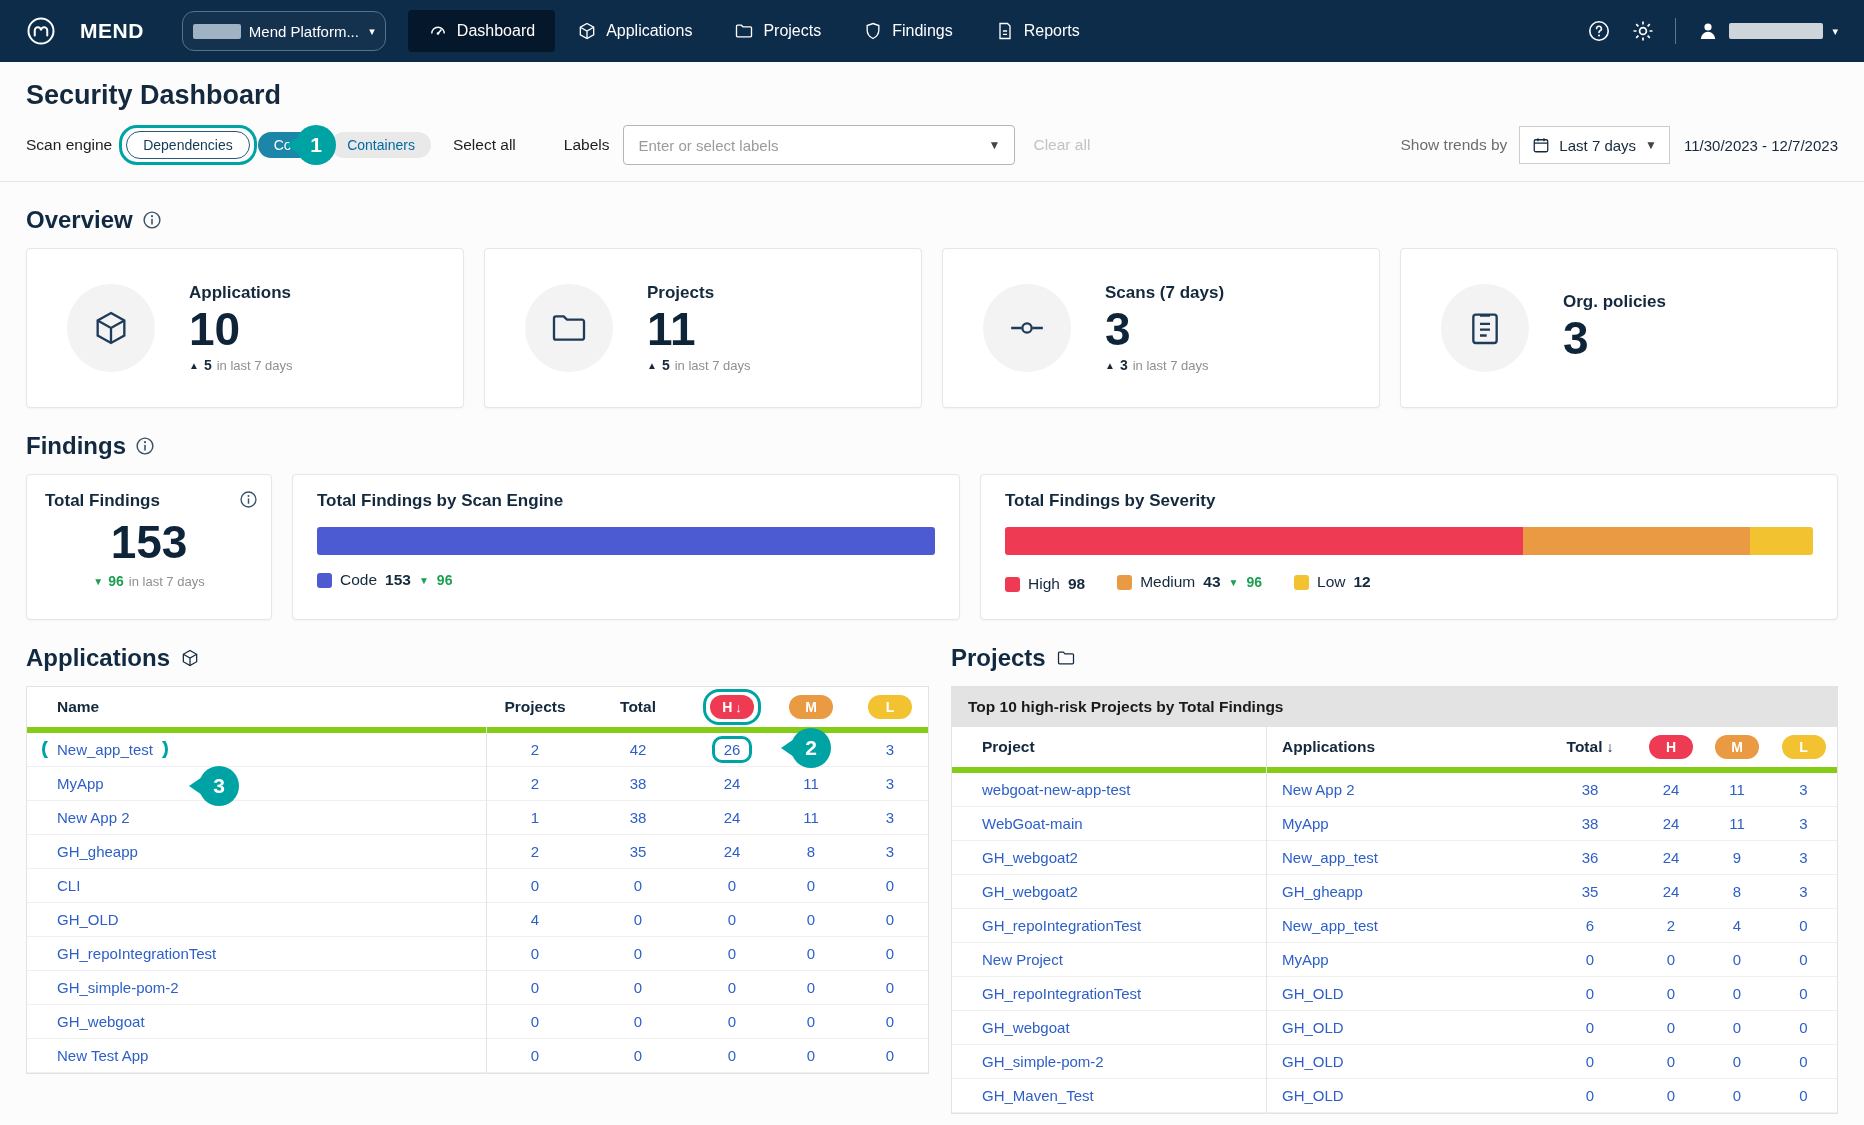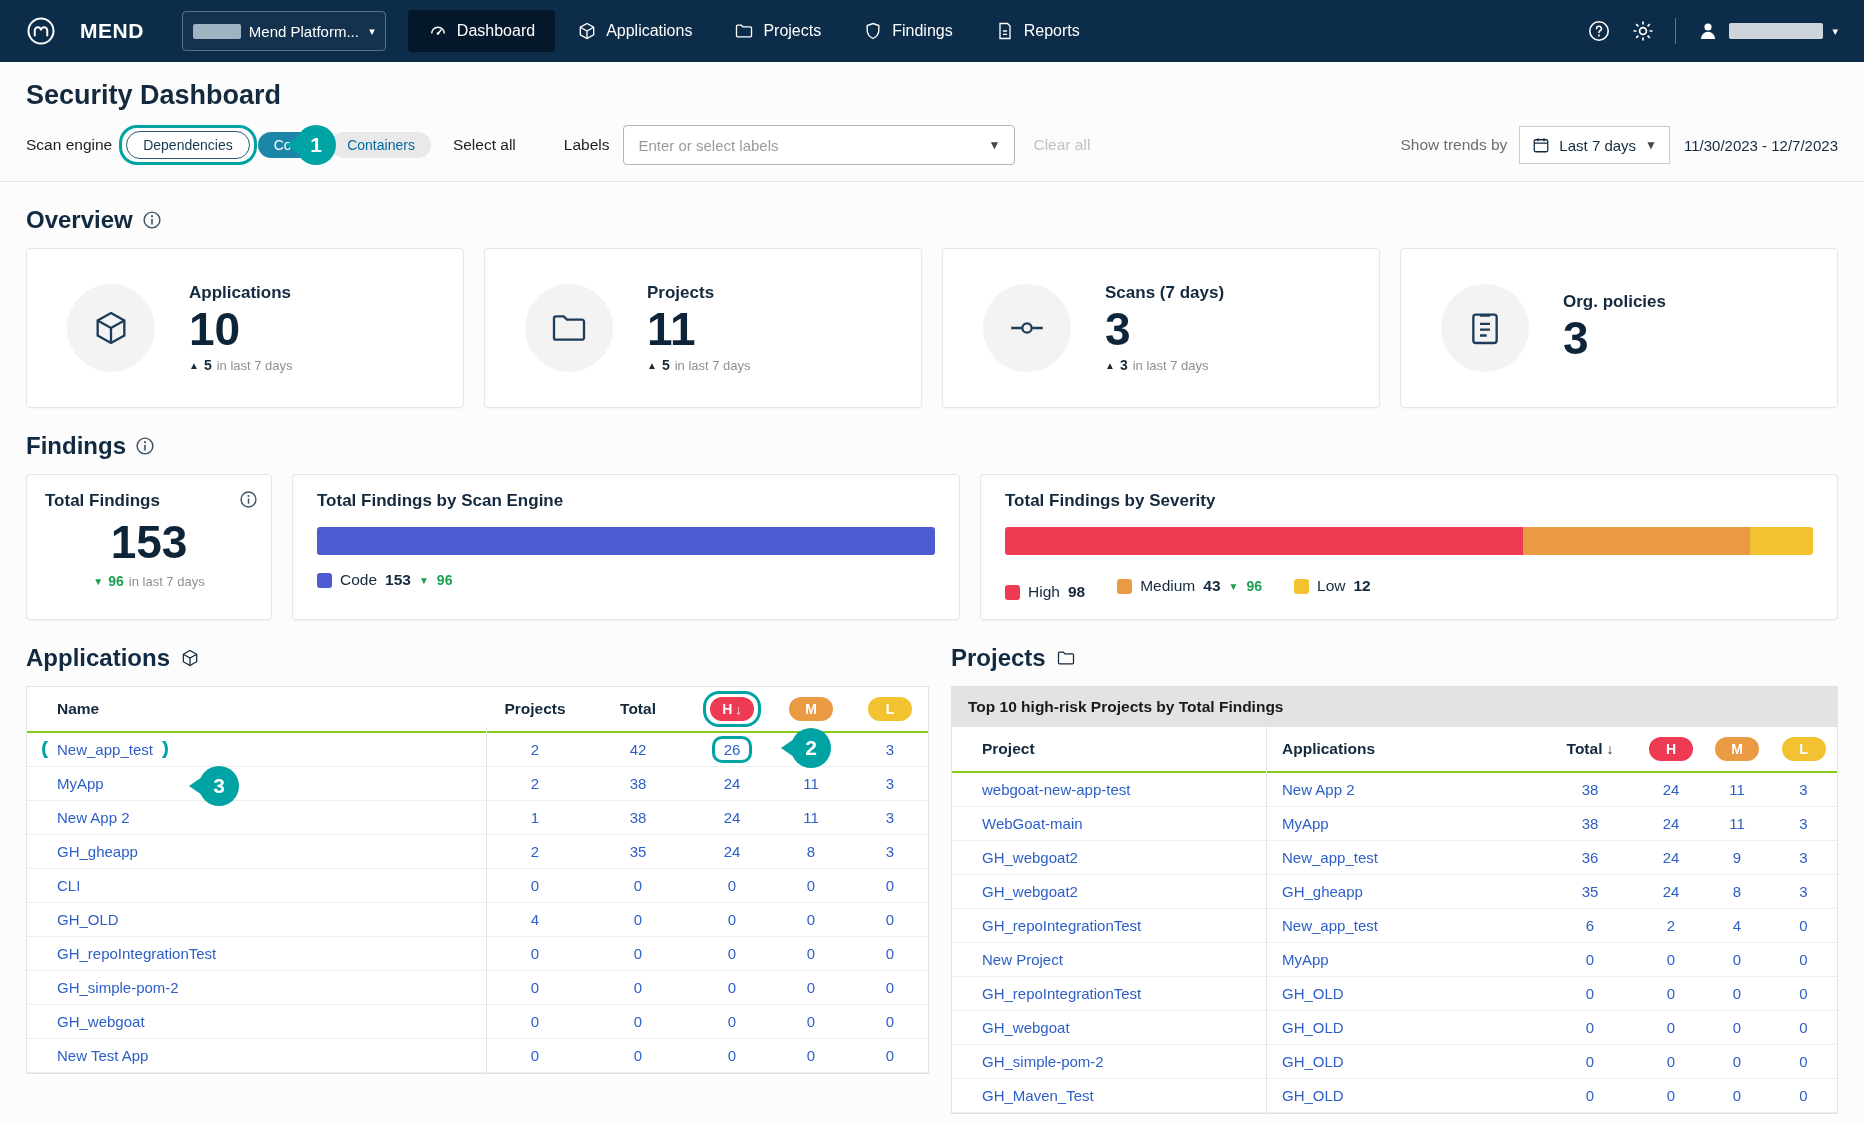--- a/index.html
+++ b/index.html
@@ -10,21 +10,21 @@
   *{margin:0;padding:0;box-sizing:border-box;}
   body{width:1864px;height:1125px;overflow:hidden;background:#fcfcfc;color:var(--ink);
        font-family:"Liberation Sans",sans-serif;}
   a{text-decoration:none;}
   svg{display:block;}
 
   
   .navbar{height:62px;background:var(--navy);display:flex;align-items:center;justify-content:space-between;padding:0 26px;}
   .nav-left{display:flex;align-items:center;}
   .brand{display:flex;align-items:center;gap:24px;color:#fff;font-size:21px;font-weight:700;letter-spacing:.5px;cursor:pointer;}
-  .org-select{margin-left:38px;width:204px;height:40px;border:1px solid #55718c;border-radius:4px;display:flex;align-items:center;gap:8px;padding:12px 10px;color:#fff;font-size:15px;cursor:pointer;background:rgba(255,255,255,0.03);}
+  .org-select{margin-left:38px;width:204px;height:40px;border:1px solid #55718c;border-radius:12px;display:flex;align-items:center;gap:8px;padding:12px 10px;color:#fff;font-size:15px;cursor:pointer;background:rgba(255,255,255,0.03);}
   .redact-org{width:48px;height:15px;background:#9fb3c2;border-radius:2px;flex:none;}
   .org-name{white-space:nowrap;overflow:hidden;}
   .chev{font-size:11px;color:#fff;margin-left:auto;}
   .nav-items{display:flex;align-items:center;margin-left:22px;gap:2px;}
   .nav-item{display:flex;align-items:center;gap:9px;color:#fff;font-size:16px;padding:11px 20px;border-radius:4px;cursor:pointer;white-space:nowrap;}
   .nav-item.active{background:var(--navy-dark);text-align:center;}
   .nav-right{display:flex;align-items:center;gap:20px;color:#fff;}
   .vdiv{width:1px;height:26px;background:rgba(255,255,255,.35);}
   .user{display:flex;align-items:center;gap:9px;cursor:pointer;}
   .redact-user{width:94px;height:16px;background:#cdd5da;border-radius:2px;}
@@ -96,21 +96,21 @@
 
   
   .tables-row{display:flex;gap:22px;align-items:flex-start;}
   .tcol-left{width:903px;flex:none;}
   .tcol-right{flex:1;min-width:0;}
   .table-card{background:#fff;border:1px solid #e2e2e2;position:relative;}
   .band{background:#e3e3e3;height:40px;display:flex;align-items:center;padding:0 16px;font-size:15.5px;font-weight:700;color:#1a1a1a;}
   .thead,.trow{display:grid;align-items:center;}
   .apps-grid{grid-template-columns:445px 98px 108px 80px 78px 80px;padding-left:14px;}
   .proj-grid{grid-template-columns:300px 276px 96px 66px 66px 67px;padding-left:14px;}
-  .thead{height:46px;font-size:15.5px;font-weight:700;color:#14293d;border-bottom:2px solid #84cc16;}
+  .thead{height:46px;font-size:15.5px;font-weight:700;color:#14293d;border-bottom:6px solid #84cc16;}
   .trow{height:34px;font-size:15px;border-bottom:1px solid #efefef;}
   .cell-name{padding-left:16px;white-space:nowrap;overflow:hidden;}
   .cell-c{text-align:center;}
   .th-sort{font-size:14px;font-weight:400;margin-left:4px;}
   a.tlink{color:var(--link);cursor:pointer;}
   .pill{display:inline-flex;align-items:center;justify-content:center;width:44px;height:24px;border-radius:12px;color:#fff;font-weight:700;font-size:14px;gap:3px;cursor:pointer;}
   .pill-h{background:var(--high);}
   .pill-m{background:var(--med);}
   .pill-l{background:var(--low);}
   .sort-arrow{font-size:13px;font-weight:400;}
@@ -366,21 +366,21 @@
       </div>
     </div>
     <div class="card sev-card">
       <div class="card-title">Total Findings by Severity</div>
       <div class="sev-bar">
         <div style="width:64.1%;background:var(--high)"></div>
         <div style="width:28.1%;background:var(--med)"></div>
         <div style="width:7.8%;background:var(--low)"></div>
       </div>
       <div class="legend sev-legend">
-        <span class="legend" style="margin-top:12px">
+        <span class="legend" style="margin-top:4px">
           <span class="sq" style="background:var(--high)"></span>
           <span>High</span>
           <b>98</b>
         </span>
         <span class="legend" style="margin-top:0">
           <span class="sq" style="background:var(--med)"></span>
           <span>Medium</span>
           <b>43</b>
           <span class="tri-down">▼</span>
           <span class="trend-num-g">96</span>

